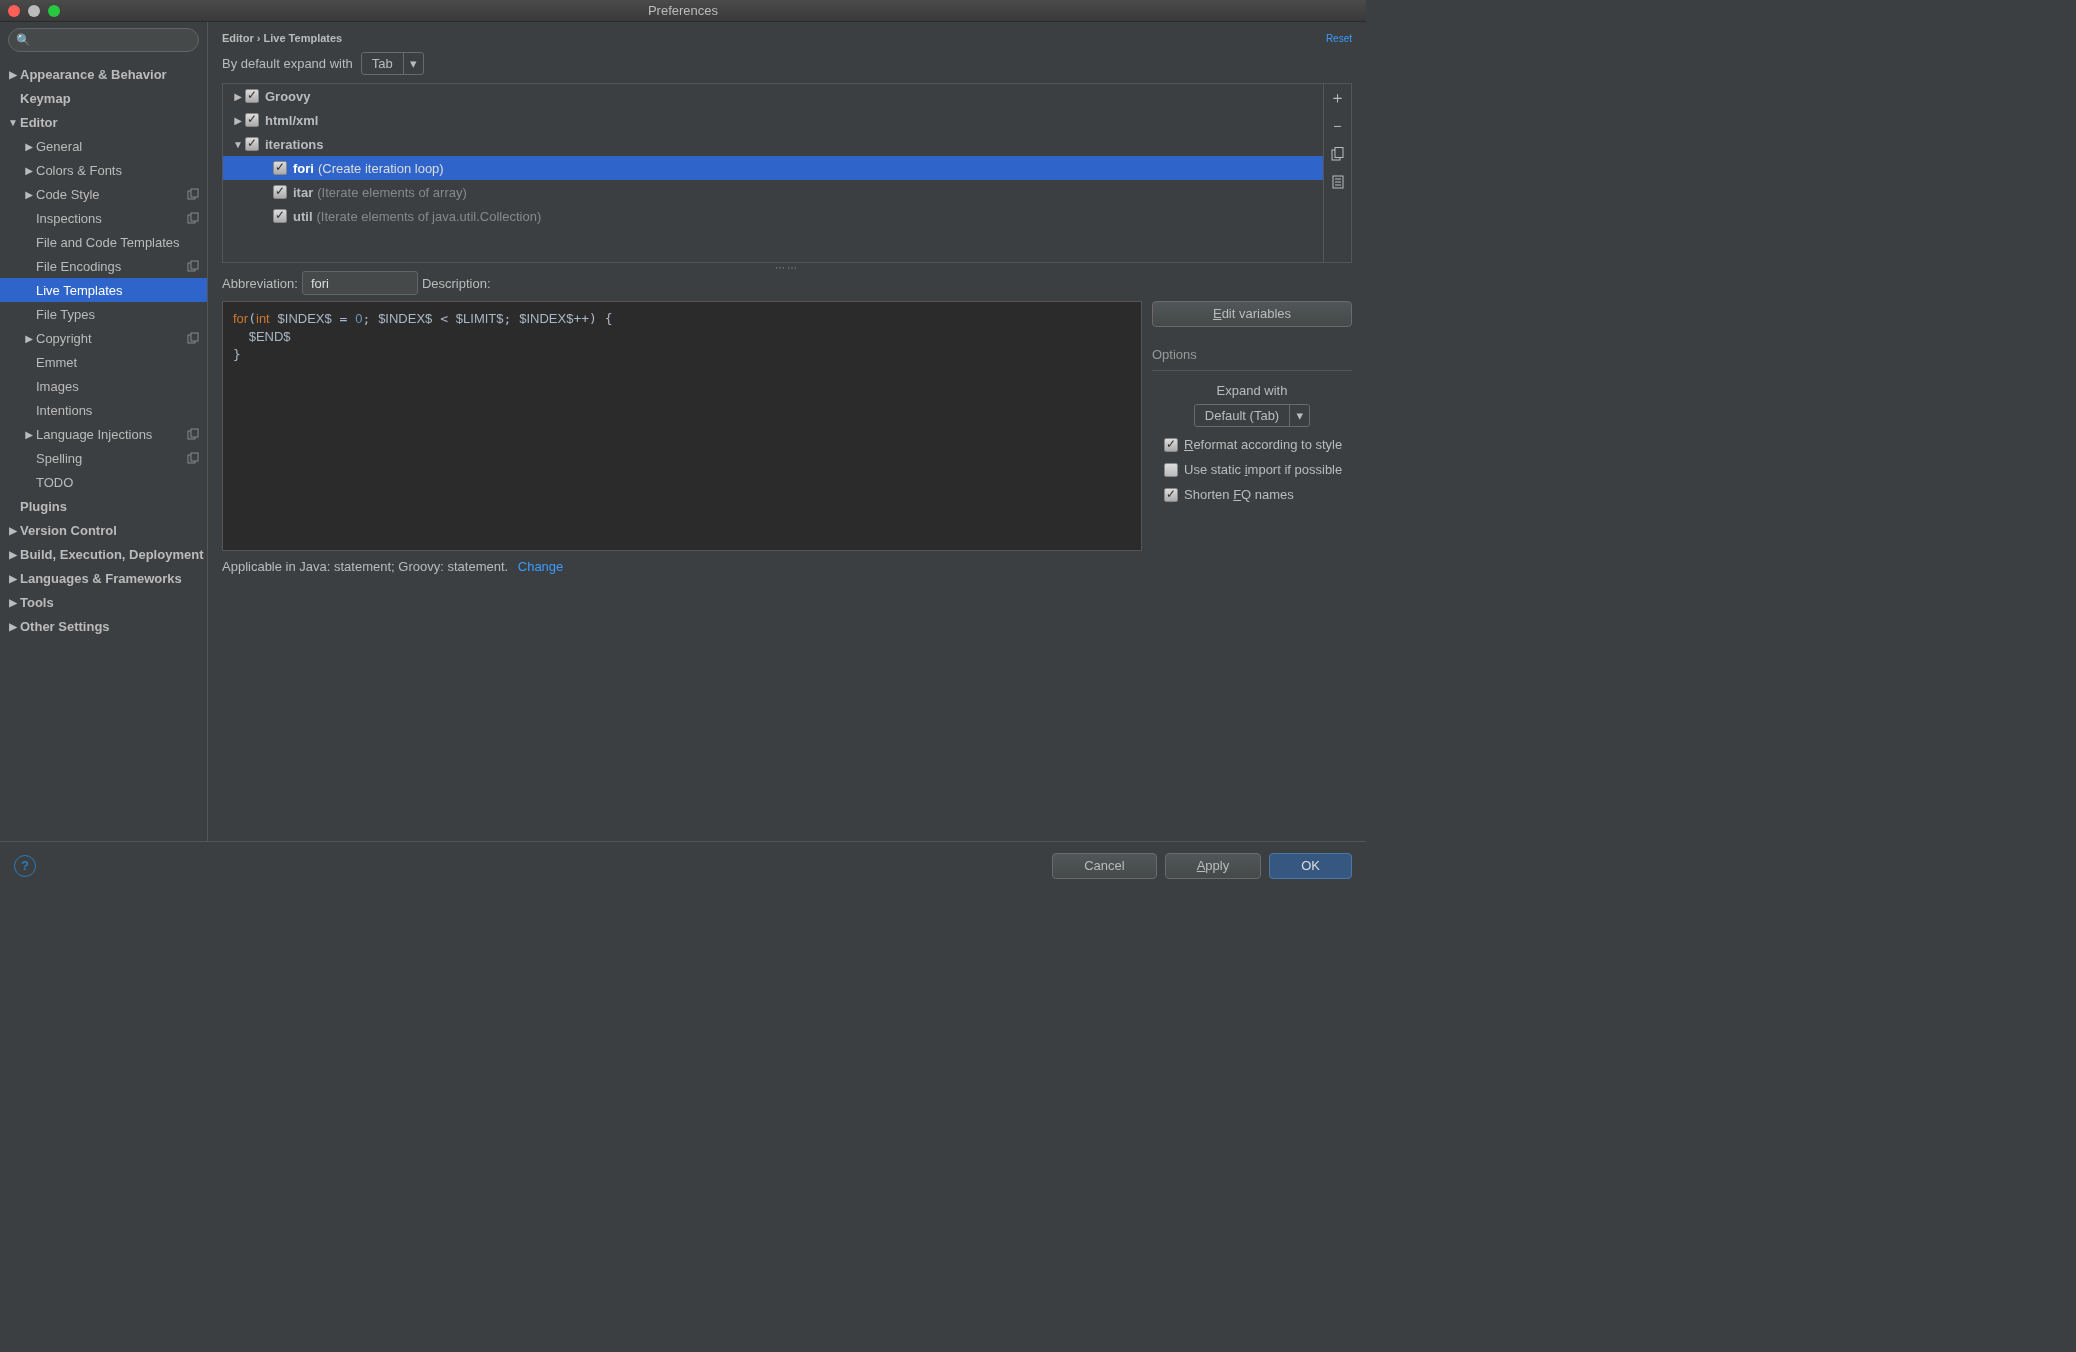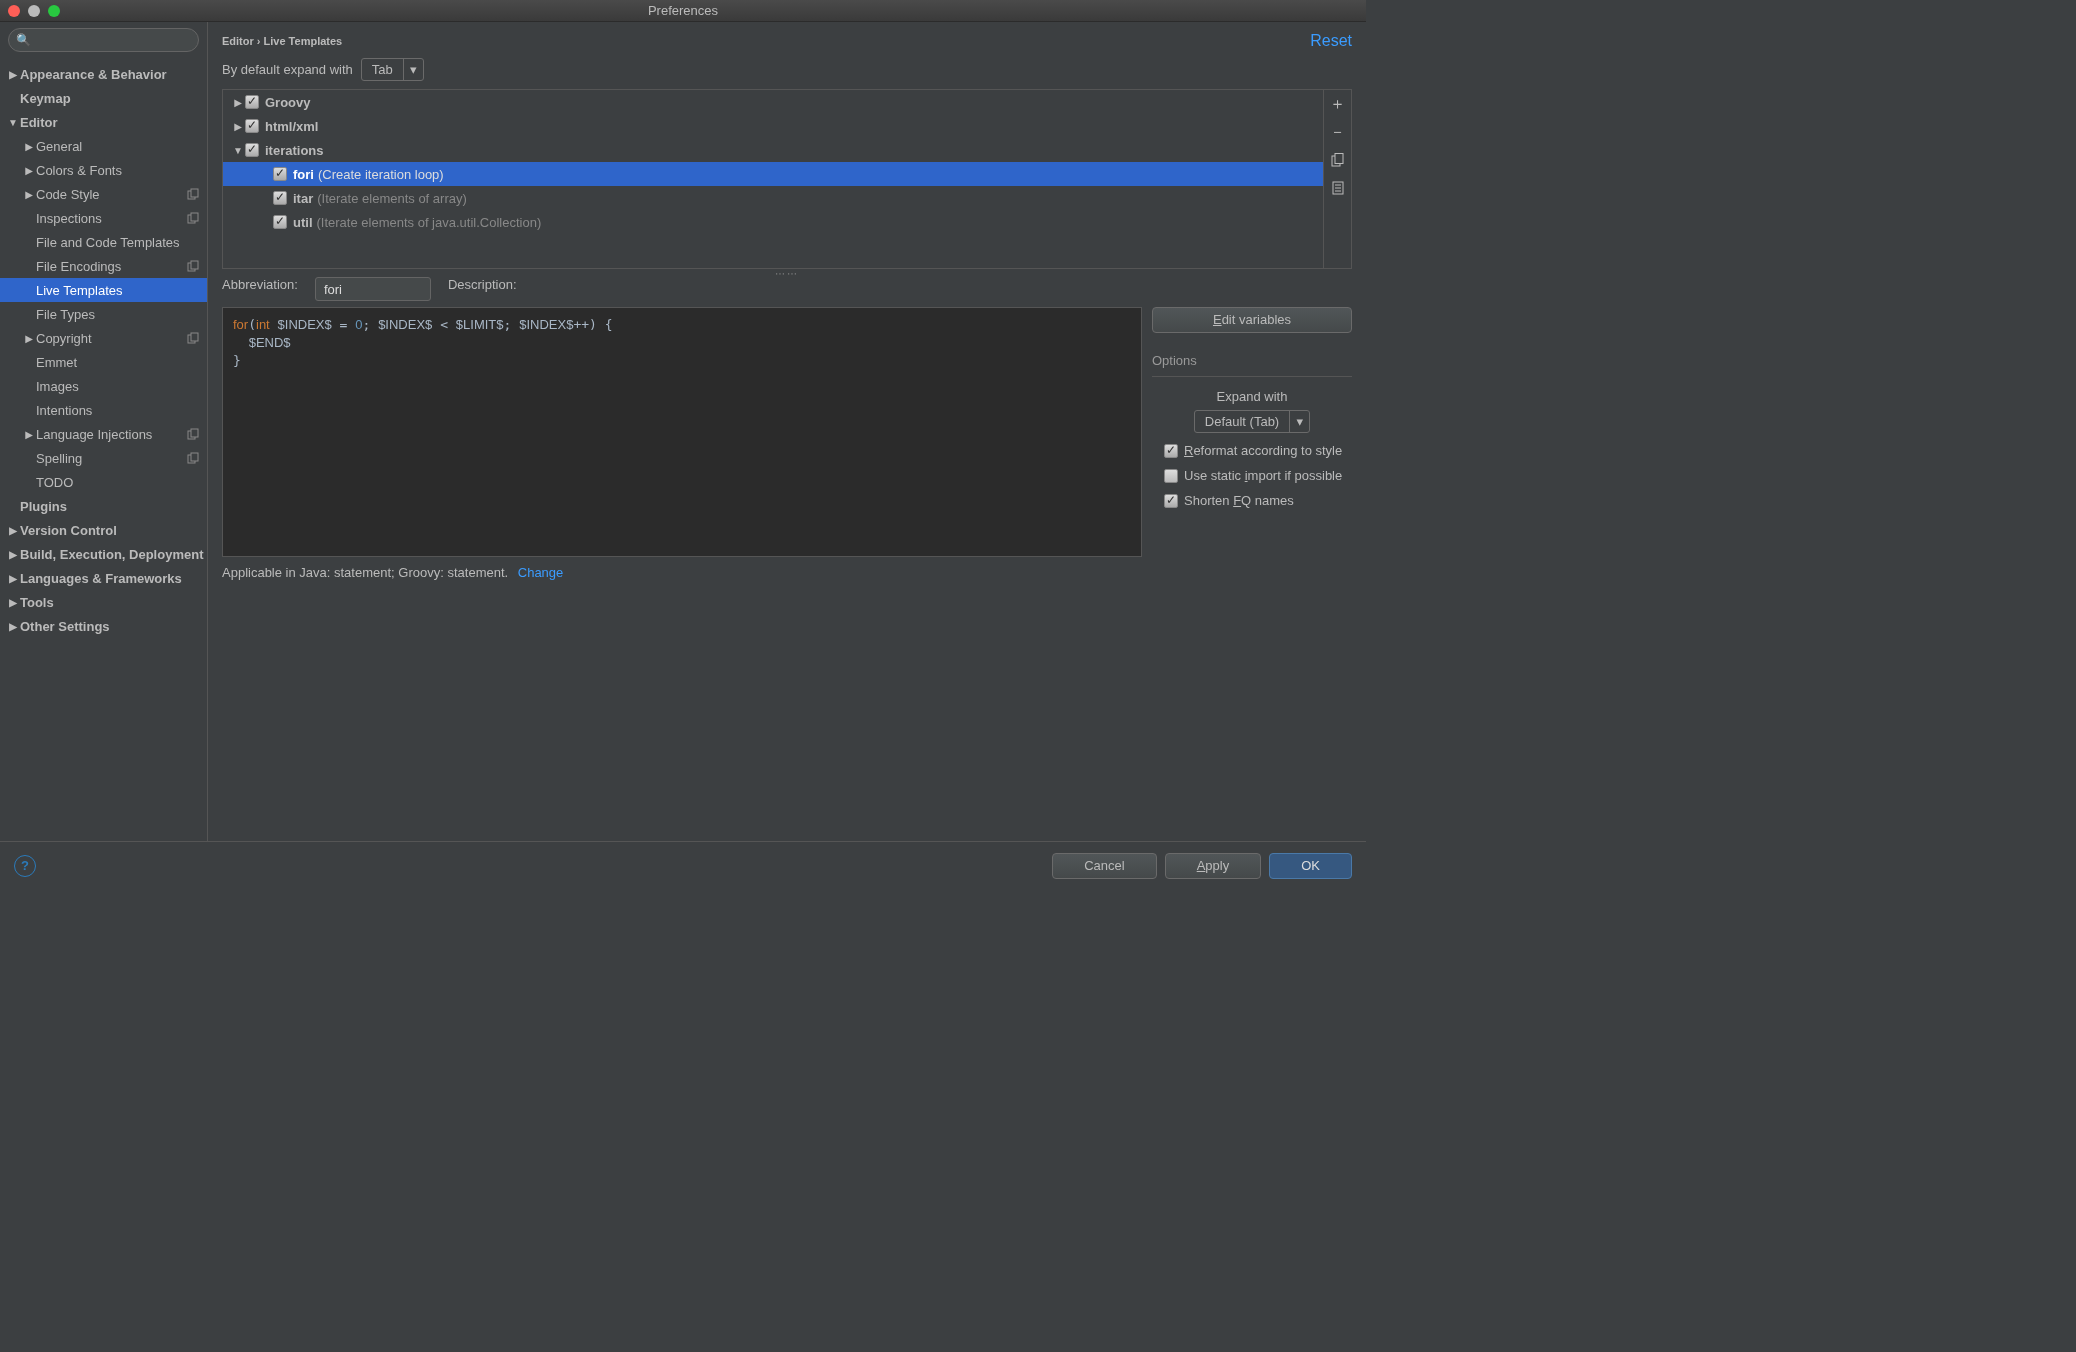--- a/index.html
+++ b/index.html
@@ -22,42 +22,42 @@
 .tree-item .caret { width: 14px; text-align: center; font-size: 10px; color: #bbb; }
 .tree-item.selected .caret { color: #fff; }
 .tree-item .caret.blank { visibility: hidden; }
 .tree-item.d0 { padding-left: 6px; font-weight: bold; }
 .tree-item.d1 { padding-left: 22px; }
 .tree-item .suffix-icon { margin-left: auto; margin-right: 8px; color: #888; }
 .tree-item .suffix-icon svg { display: block; }
 .main { flex: 1; display: flex; flex-direction: column; min-width: 0; }
 .header { display: flex; align-items: center; padding: 10px 14px 4px; }
 .breadcrumb { font-size: 11px; font-weight: bold; color: #bbbbbb; }
-.reset { margin-left: auto; color: #3b9cff; cursor: pointer; font-size: 16px; }
+.reset { margin-left: auto; color: #3b9cff; cursor: pointer; font-size: 10px; }
 .expand-row { display: flex; align-items: center; gap: 8px; padding: 4px 14px 8px; color:#bbb; }
 .combo { display: inline-flex; align-items: center; border: 1px solid #6a6a6a; background: #3c3f41; border-radius: 3px; height: 23px; }
 .combo .val { padding: 0 10px; color: #bbb; }
 .combo .btn { width: 20px; height: 100%; border-left: 1px solid #6a6a6a; display:flex; align-items:center; justify-content:center; color:#bbb; }
 .templates-area { display:flex; margin: 0 14px; border: 1px solid #555; }
 .template-tree { flex:1; height: 178px; overflow:auto; background:#3c3f41; }
 .tt-row { display:flex; align-items:center; height: 24px; padding-left: 8px; color:#bbb; cursor:pointer; }
 .tt-row.selected { background:#2f65ca; color:#fff; }
 .tt-row .caret { width:14px; font-size:10px; text-align:center; }
 .tt-row .caret.blank { visibility:hidden; }
 .tt-row .cb { width:14px; height:14px; margin-right:6px; position:relative; border:1px solid #888; border-radius:2px; background:linear-gradient(#ddd,#aaa); flex:none; }
 .tt-row .cb::after { content:'✓'; position:absolute; left:1px; top:-2px; font-size:12px; color:#333; }
 .tt-row.d1 { padding-left: 36px; }
 .tt-row .desc { color:#888; margin-left:4px; }
 .tt-row.selected .desc { color:#ddd; }
 .template-toolbar { width: 28px; border-left:1px solid #555; display:flex; flex-direction:column; align-items:center; padding-top:4px; gap:8px; }
 .tb-btn { width:20px; height:20px; display:flex; align-items:center; justify-content:center; color:#bbb; cursor:pointer; font-size:16px; }
 .splitter { height: 8px; display:flex; align-items:center; justify-content:center; cursor:ns-resize; }
 .splitter-dots { color:#888; font-size:10px; letter-spacing:2px; }
 .detail { margin: 0 14px; }
-.detail-row1 { display:flex; align-items:flex-start; gap:17px; margin-bottom:6px; }
+.detail-row1 { display:flex; align-items:center; gap:4px; margin-bottom:6px; }
 .text-input { background:#45494a; border:1px solid #646464; border-radius:3px; height:24px; padding:0 8px; color:#ddd; font-size:13px; outline:none; }
 .abbr-input { width: 116px; }
 .desc-input { flex:1; }
 .detail-body { display:flex; gap:10px; }
 .detail-left { flex:1; display:flex; flex-direction:column; }
 .template-text-label { margin-bottom:4px; color:#bbb; }
 .code-area { background:#2b2b2b; border:1px solid #555; height: 250px; padding:8px 10px; font-family: Menlo, Consolas, monospace; font-size:13px; line-height:18px; color:#a9b7c6; white-space:pre; overflow:auto; }
 .code-area .kw { color:#cc7832; }
 .code-area .ty { color:#cc7832; }
 .code-area .num { color:#6897bb; }

